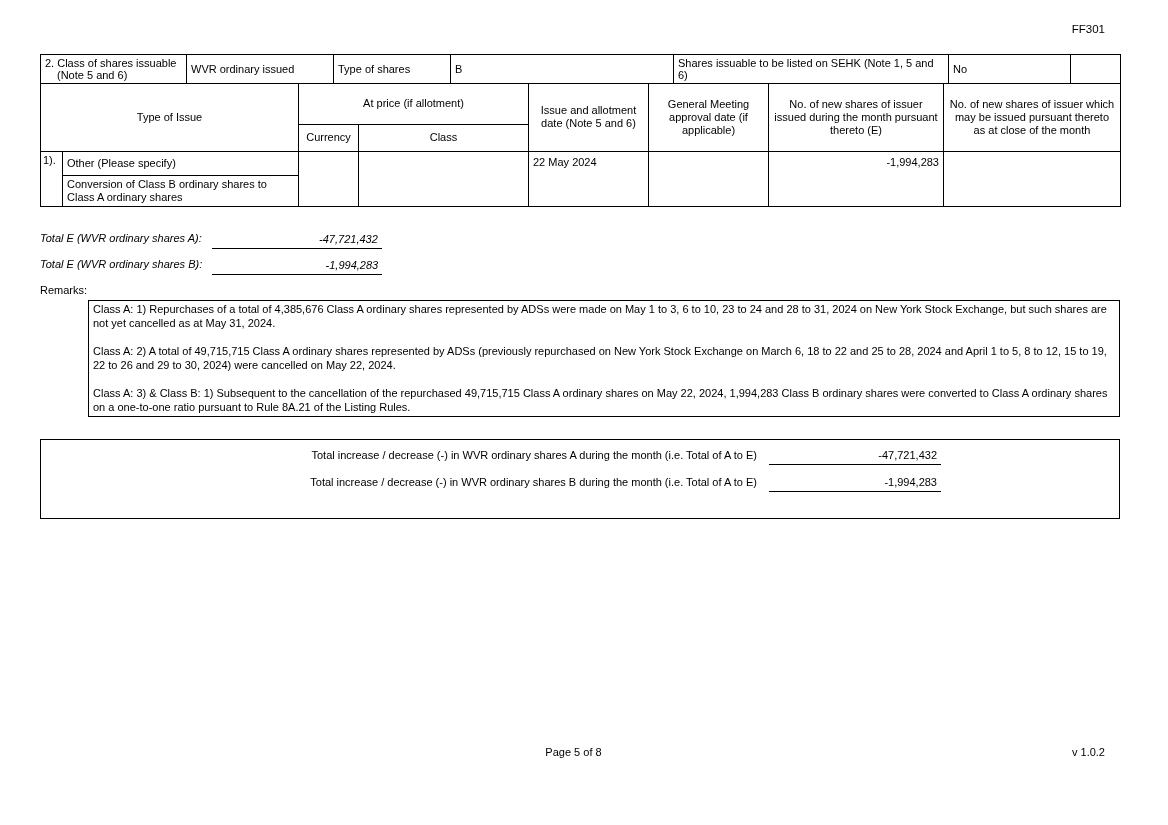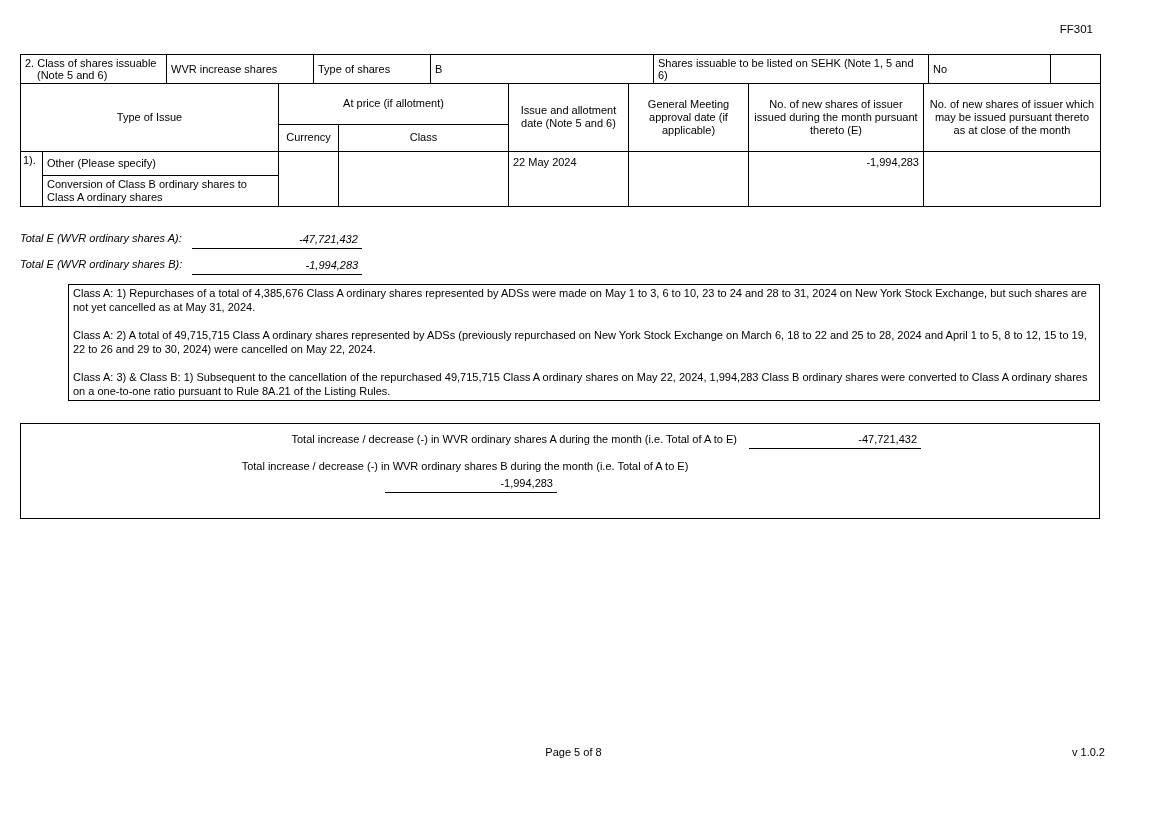--- a/index.html
+++ b/index.html
@@ -6,25 +6,25 @@
   html, body { background: #ffffff; }
   body {
     width: 1168px; height: 825px;
     position: relative;
     font-family: "Liberation Sans", "DejaVu Sans", sans-serif;
     font-size: 11px;
     color: #000000;
     overflow: hidden;
   }
   .form-code {
-    position: absolute; top: 23px; right: 75px;
+    position: absolute; top: 23px; right: 63px;
     font-size: 11.5px;
   }
   .content {
-    position: absolute; left: 20px; top: 54px; width: 1080px;
+    position: absolute; left: 40px; top: 54px; width: 1080px;
   }
   table {
     table-layout: fixed;
     width: 1080px;
     border-collapse: collapse;
   }
   td, th {
     border: 1.5px solid #000000;
     font-weight: normal;
     font-size: 11px;
@@ -73,21 +73,21 @@
   
   .summary-box {
     margin-top: 22px;
     border: 1.5px solid #000000;
     padding: 9px 178px 8px 0;
   }
   .summary-row {
     display: flex; justify-content: flex-end; align-items: center;
     margin-bottom: 10px;
   }
-  .summary-row:last-child { margin-bottom: 17px; flex-direction: column; }
+  .summary-row:last-child { margin-bottom: 17px; }
   .summary-label { padding-bottom: 5px; margin-right: 12px; }
   .summary-value {
     width: 172px; text-align: right;
     border-bottom: 1.5px solid #000000;
     padding: 0 4px 3px 0;
   }
   
   .footer {
     position: absolute; left: 27px; top: 746px; width: 1080px; height: 14px;
   }
@@ -112,21 +112,21 @@
         <col style="width:275px">
         <col style="width:122px">
         <col style="width:50px">
     </colgroup>
     <tbody>
         <tr>
       <td class="lbl2line">
         <div>2. Class of shares issuable</div>
         <div class="l2">(Note 5 and 6)</div>
       </td>
-      <td>WVR increase shares</td>
+      <td>WVR ordinary issued</td>
       <td>Type of shares</td>
       <td>B</td>
       <td>Shares issuable to be listed on SEHK (Note 1, 5 and 6)</td>
       <td>No</td>
       <td></td>
     </tr>
   </tbody>
     </table>
 
 
@@ -176,20 +176,21 @@
     <div class="total-row">
       <span class="total-label">Total E (WVR ordinary shares A):</span>
       <span class="total-value">-47,721,432</span>
     </div>
     <div class="total-row">
       <span class="total-label">Total E (WVR ordinary shares B):</span>
       <span class="total-value">-1,994,283</span>
     </div>
   </div>
 
+  <div class="remarks-label">Remarks:</div>
   <div class="remarks-box">
     <p>Class A: 1) Repurchases of a total of 4,385,676 Class A ordinary shares represented by ADSs were made on May 1 to 3, 6 to 10, 23 to 24 and 28 to 31, 2024 on New York Stock Exchange, but such shares are not yet cancelled as at May 31, 2024.</p>
     <p>Class A: 2) A total of 49,715,715 Class A ordinary shares represented by ADSs (previously repurchased on New York Stock Exchange on March 6, 18 to 22 and 25 to 28, 2024 and April 1 to 5, 8 to 12, 15 to 19, 22 to 26 and 29 to 30, 2024) were cancelled on May 22, 2024.</p>
     <p>Class A: 3) &amp; Class B: 1) Subsequent to the cancellation of the repurchased 49,715,715 Class A ordinary shares on May 22, 2024, 1,994,283 Class B ordinary shares were converted to Class A ordinary shares on a one-to-one ratio pursuant to Rule 8A.21 of the Listing Rules.</p>
   </div>
 
   <div class="summary-box">
     <div class="summary-row">
       <span class="summary-label">Total increase / decrease (-) in WVR ordinary shares A during the month (i.e. Total of A to E)</span>
       <span class="summary-value">-47,721,432</span>

